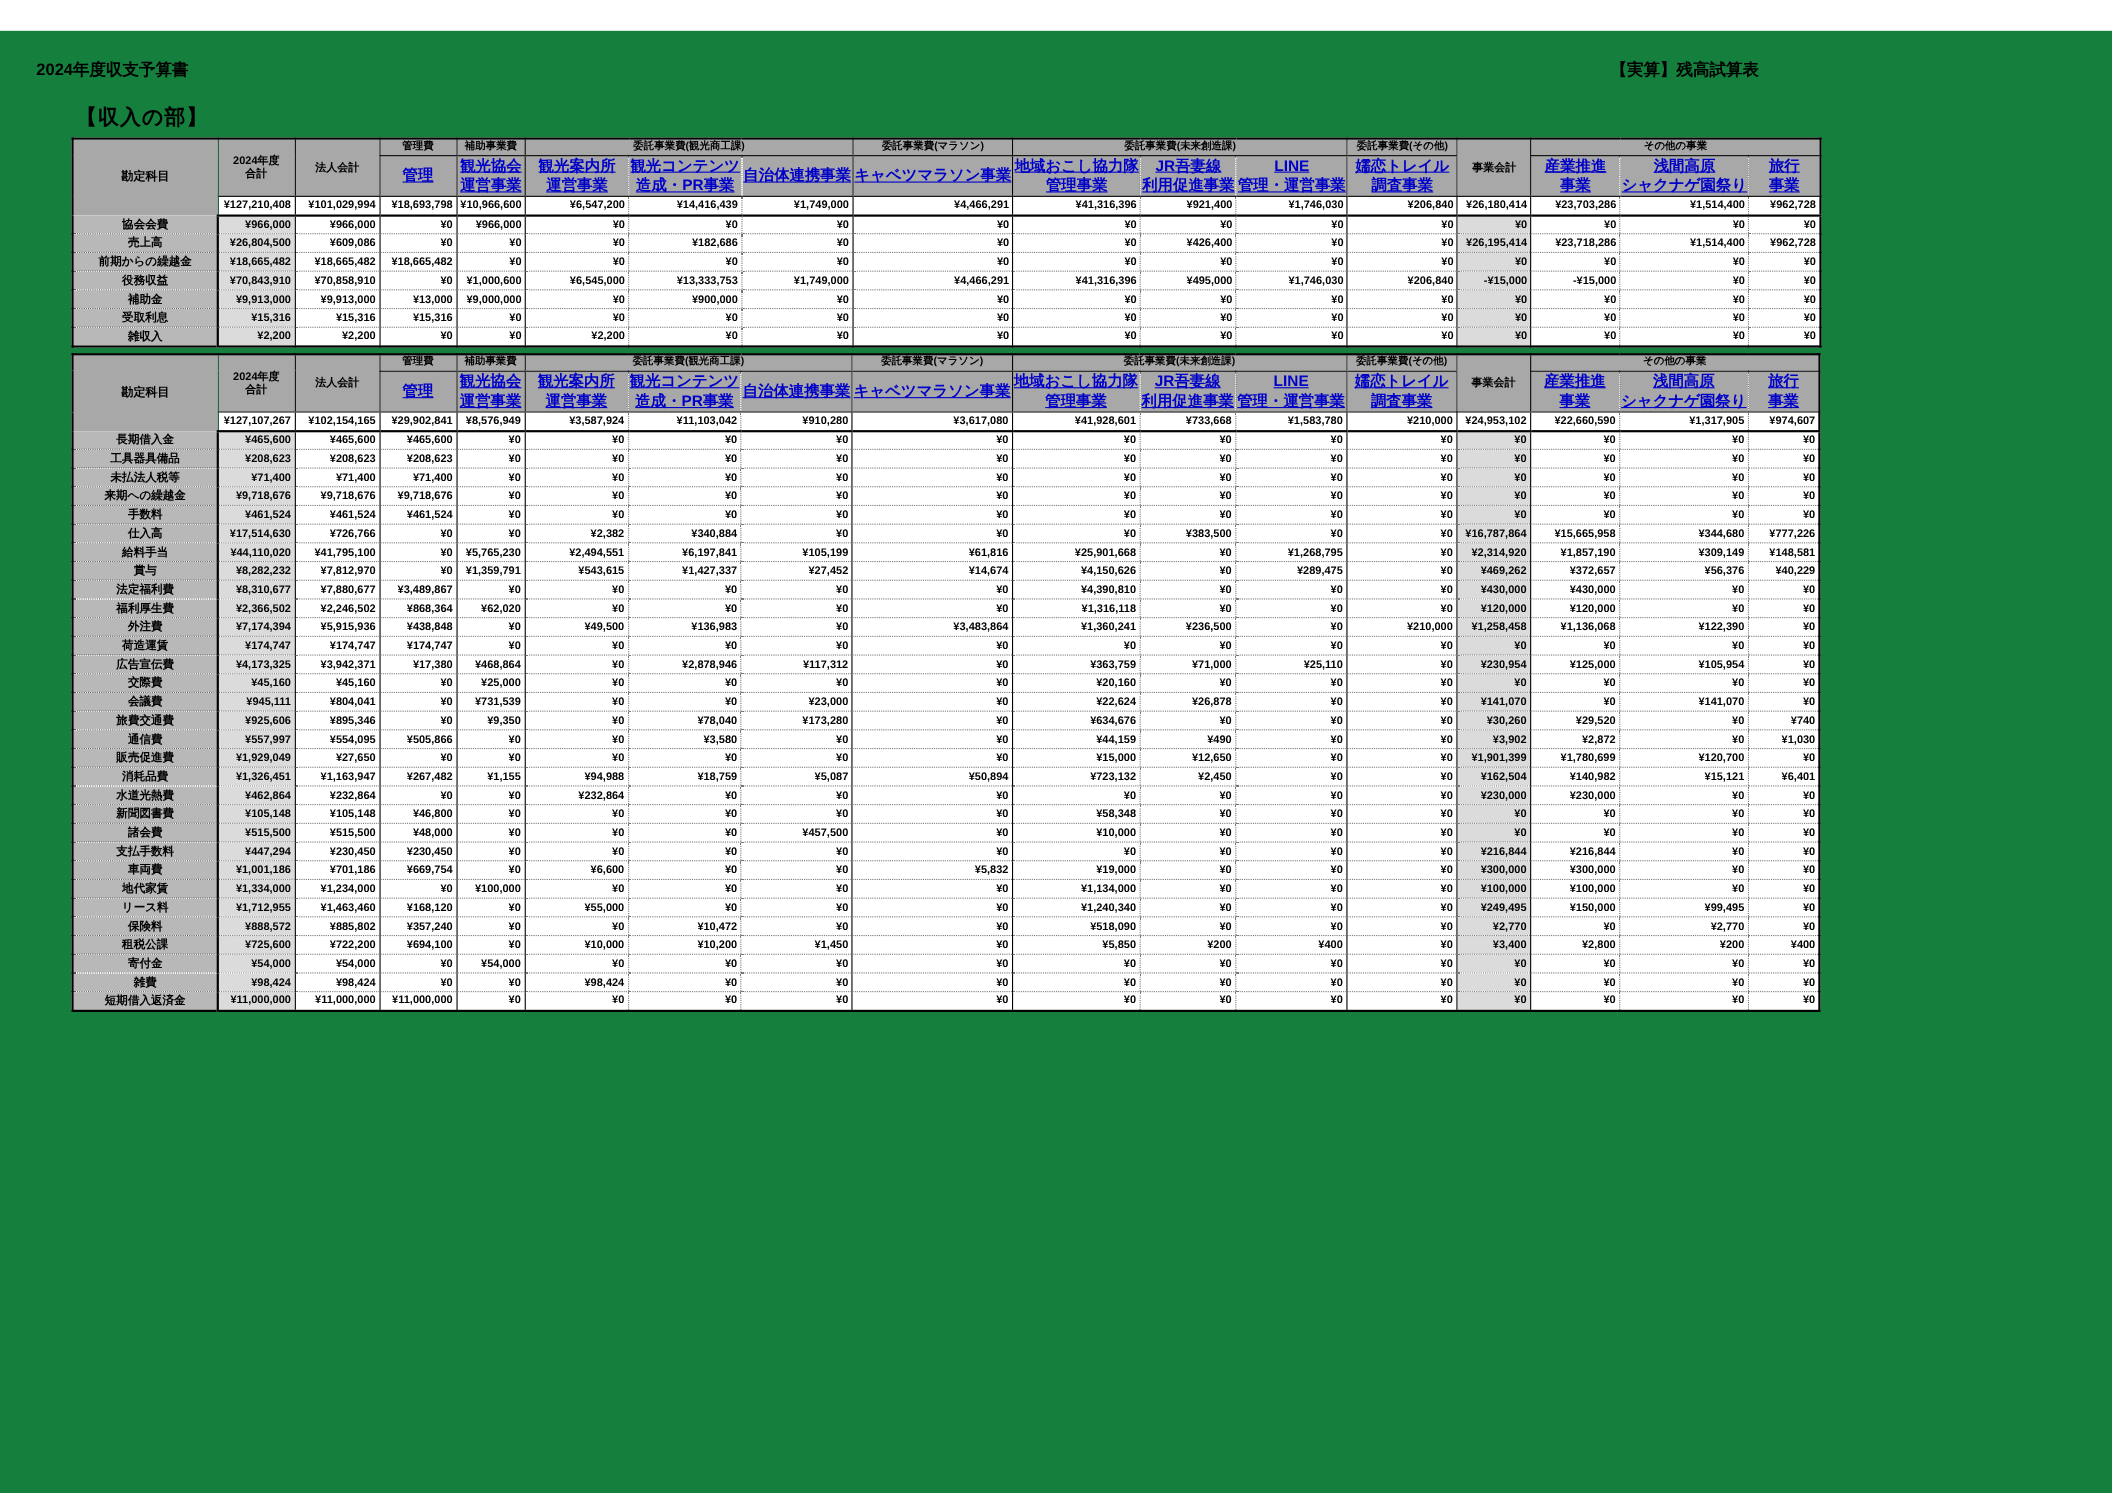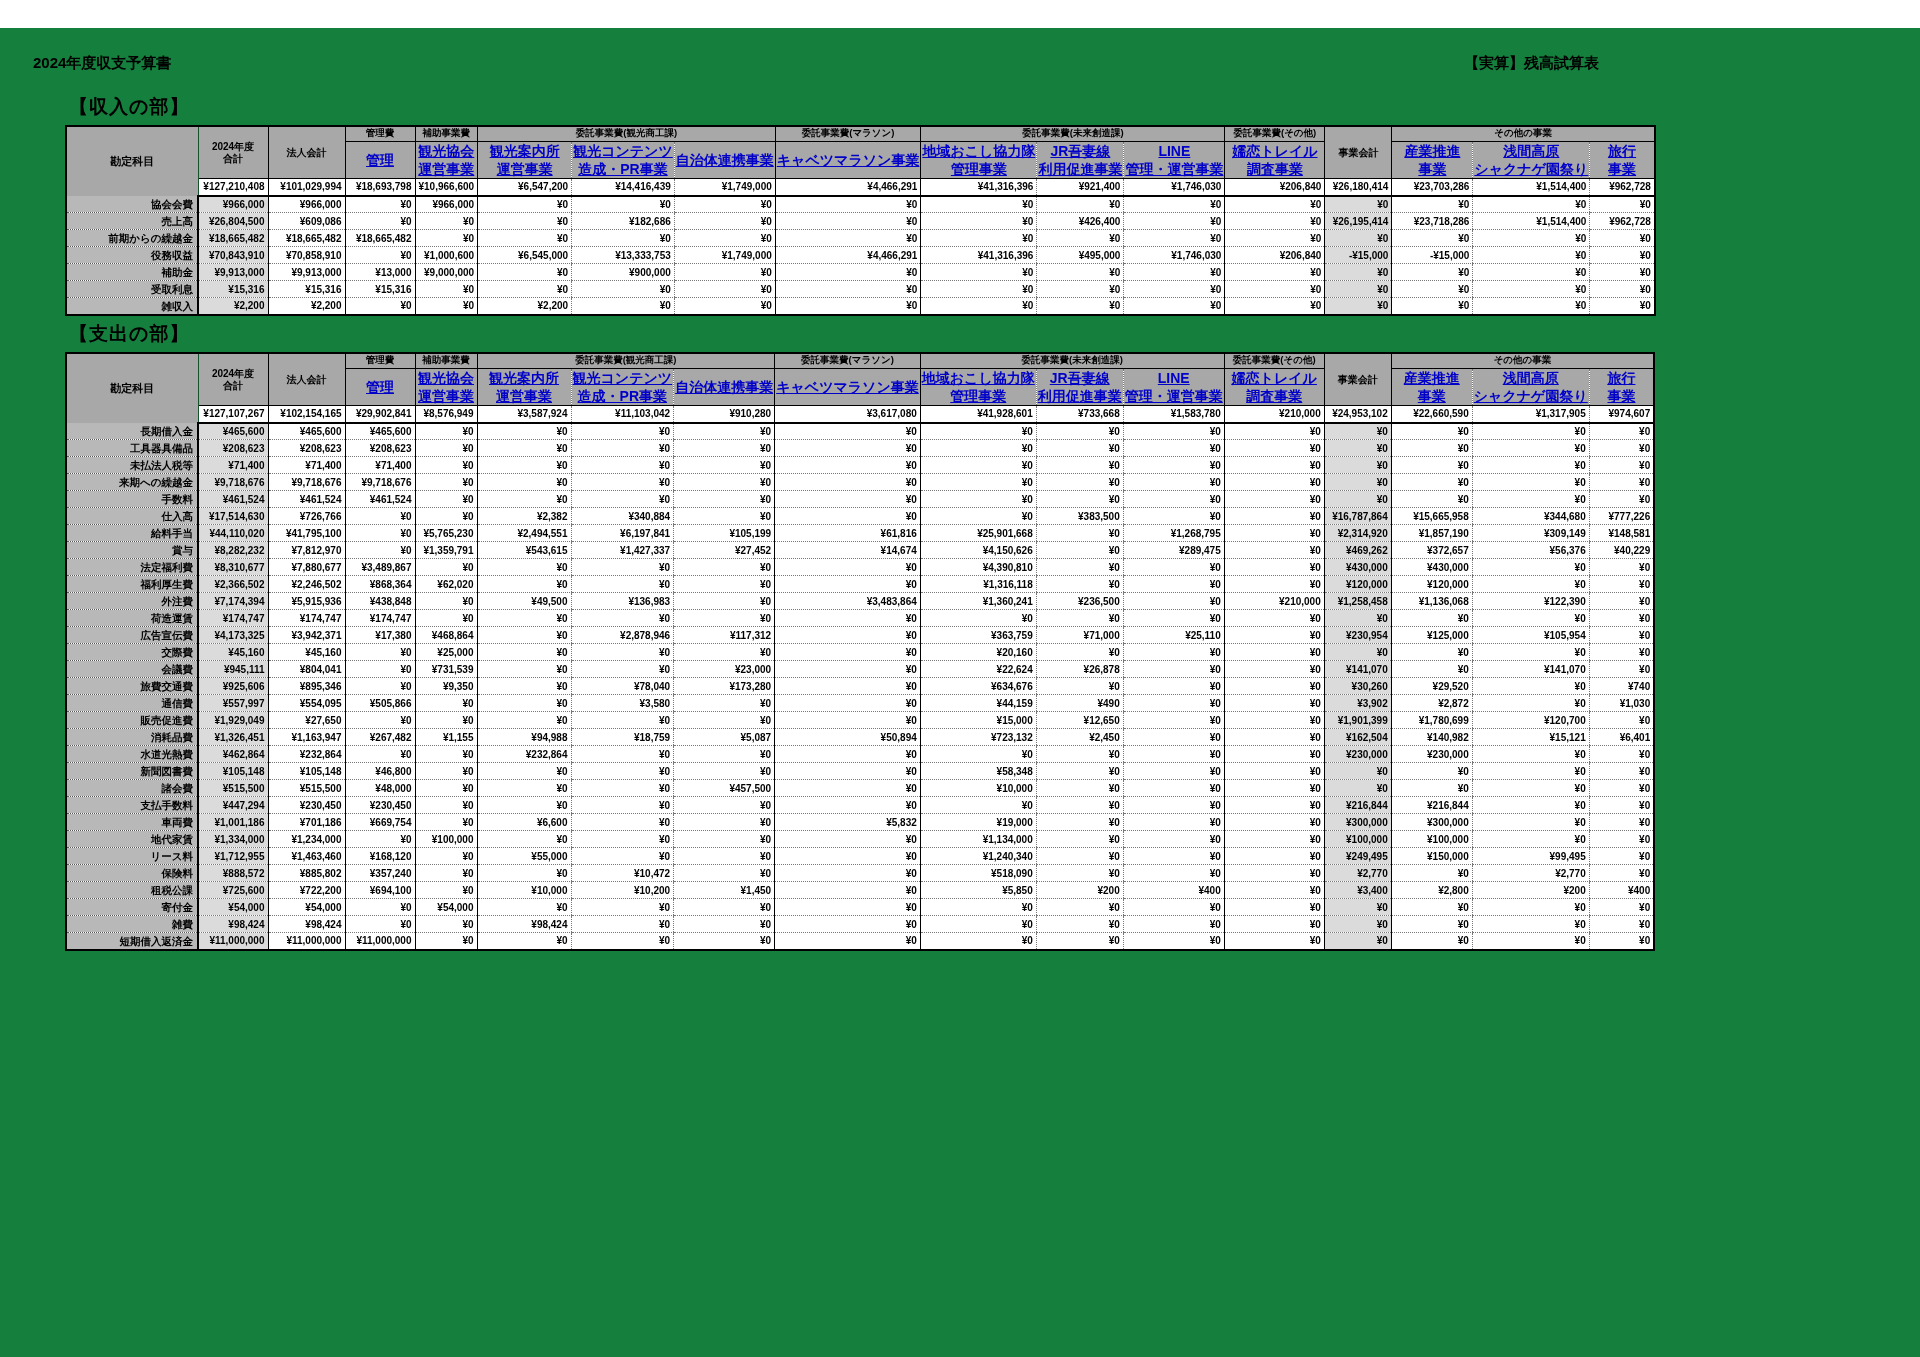--- a/index.html
+++ b/index.html
@@ -40,21 +40,21 @@
   .s-head {
     background:var(--header-gray,#a8a8a8); height:31px; text-align:center;
     vertical-align:middle; border-bottom:1px solid #000; padding:0 1px;
   }
   .sublink {
     color:var(--link-blue,#0000c8); text-decoration:underline;
     font-size:14px; font-weight:bold; cursor:pointer;
   }
   tr.tot td { border-top:1px solid #000; border-bottom:2px solid #000; height:17px; background:#fff; }
   .lbl {
-    background:var(--label-gray,#b8b8b8); font-size:10.5px; text-align:right;
+    background:var(--label-gray,#b8b8b8); font-size:10.5px; text-align:center;
     padding:0 4px; border-right:2px solid #000; border-bottom:1px dotted #555; height:17px;
   }
   .val { font-size:10px; text-align:right; padding:0 3px; border-bottom:1px dotted #777; height:17px; }
   .shade { background:var(--shade-gray,#dbdbdb); }
   .bl-solid { border-left:1px solid #000; }
   .bl-dot   { border-left:1px dotted #777; }
 
   .footer { position:absolute; left:65px; top:1064px; width:1437px; text-align:center; font-size:13px; }
 </style>
 </head>
@@ -268,21 +268,20 @@
               <td class="val bl-solid">¥0</td>
               <td class="val bl-dot">¥0</td>
               <td class="val bl-dot">¥0</td>
             </tr>
           </tbody>
         </table>
       </div>
   </div>
 
   <div class="section sec-expend">
-    <div class="sec-title">【支出の部】</div>
     <div class="mount">
         <table class="budget">
           <colgroup>
             <col style="width: 132px;">
             <col style="width: 70px;">
             <col style="width: 77px;">
             <col style="width: 70px;">
             <col style="width: 62px;">
             <col style="width: 94px;">
             <col style="width: 94px;">

